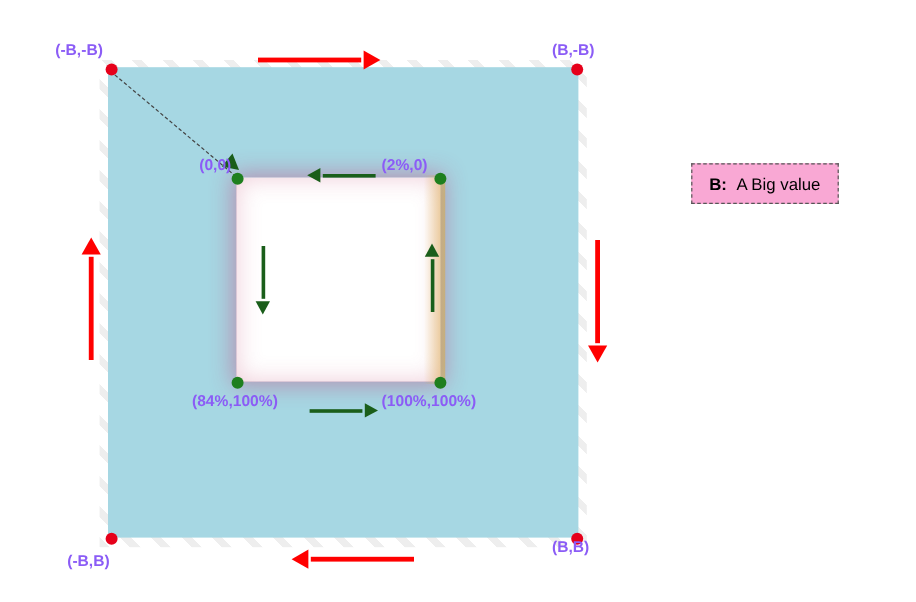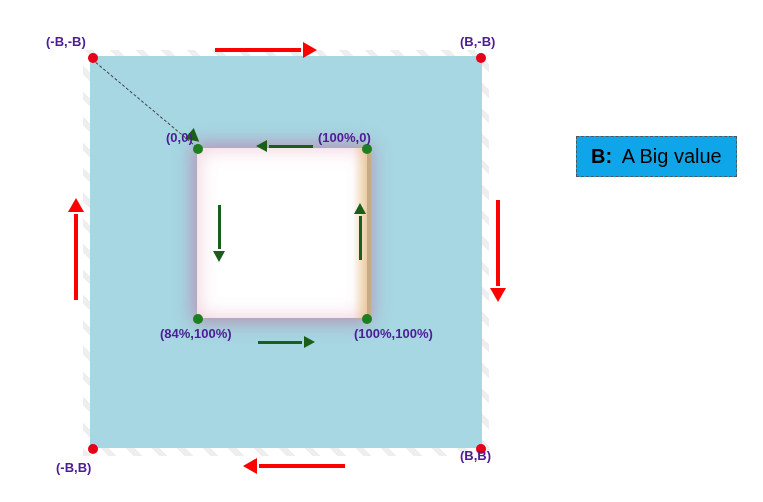--- a/index.html
+++ b/index.html
@@ -47,29 +47,29 @@
     width: 10px;
     height: 10px;
     border-radius: 50%;
   }
   .red-dot { background: #e6001a; }
   .green-dot { background: #1e7f1e; }
   .label {
     position: absolute;
     font-size: 13px;
     font-weight: 700;
-    color: #4c1d95;
+    color: #8b5cf6;
     white-space: nowrap;
   }
   .legend-box {
     position: absolute;
     border: 1.5px dashed #555;
-    background: #0ea5e9;
+    background: #f9a8d4;
     padding: 8px 14px;
-    font-size: 20px;
+    font-size: 14px;
     color: #000;
   }
   .legend-box b { font-weight: 700; }
 
   
   .arrow {
     position: absolute;
   }
   .arrow .shaft {
     position: absolute;
@@ -170,23 +170,23 @@
     <div class="shaft" style="bottom:0; height:86px;"></div>
       <div class="head"></div>
   </div>
 
   <div class="corner-dot green-dot" style="left:193px; top:144px;"></div>
   <div class="corner-dot green-dot" style="left:362px; top:144px;"></div>
   <div class="corner-dot green-dot" style="left:193px; top:314px;"></div>
   <div class="corner-dot green-dot" style="left:362px; top:314px;"></div>
 
   <div class="label" style="left:166px; top:130px;">(0,0)</div>
-  <div class="label" style="left:318px; top:130px;">(100%,0)</div>
+  <div class="label" style="left:318px; top:130px;">(2%,0)</div>
   <div class="label" style="left:160px; top:326px;">(84%,100%)</div>
-  <div class="label" style="left:318px; top:326px;margin-left:36px;">(100%,100%)</div>
+  <div class="label" style="left:318px; top:326px;">(100%,100%)</div>
 
   <div class="arrow green-arrow h-arrow left sm" style="left:258px; top:140px; width:55px; height:12px;">
     <div class="shaft" style="right:0; width:44px;"></div>
       <div class="head"></div>
   </div>
 
   <div class="arrow green-arrow v-arrow down sm" style="left:213px; top:205px; width:12px; height:55px;">
     <div class="shaft" style="top:0; height:44px;"></div>
       <div class="head"></div>
   </div>

